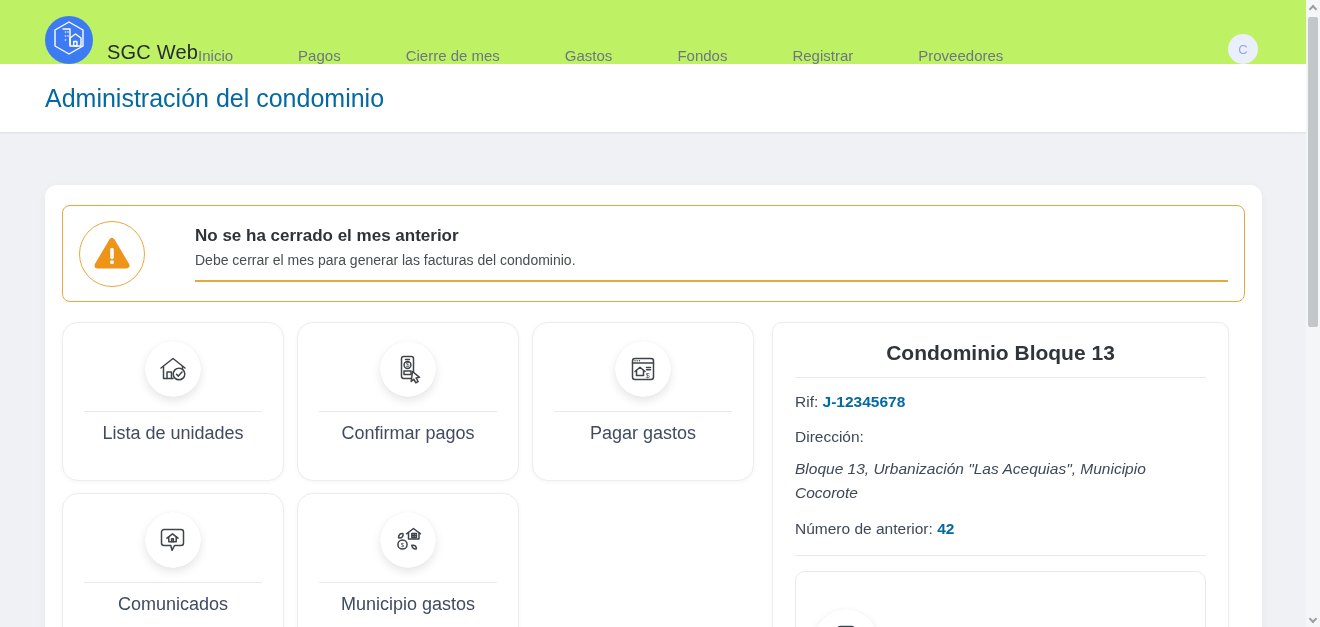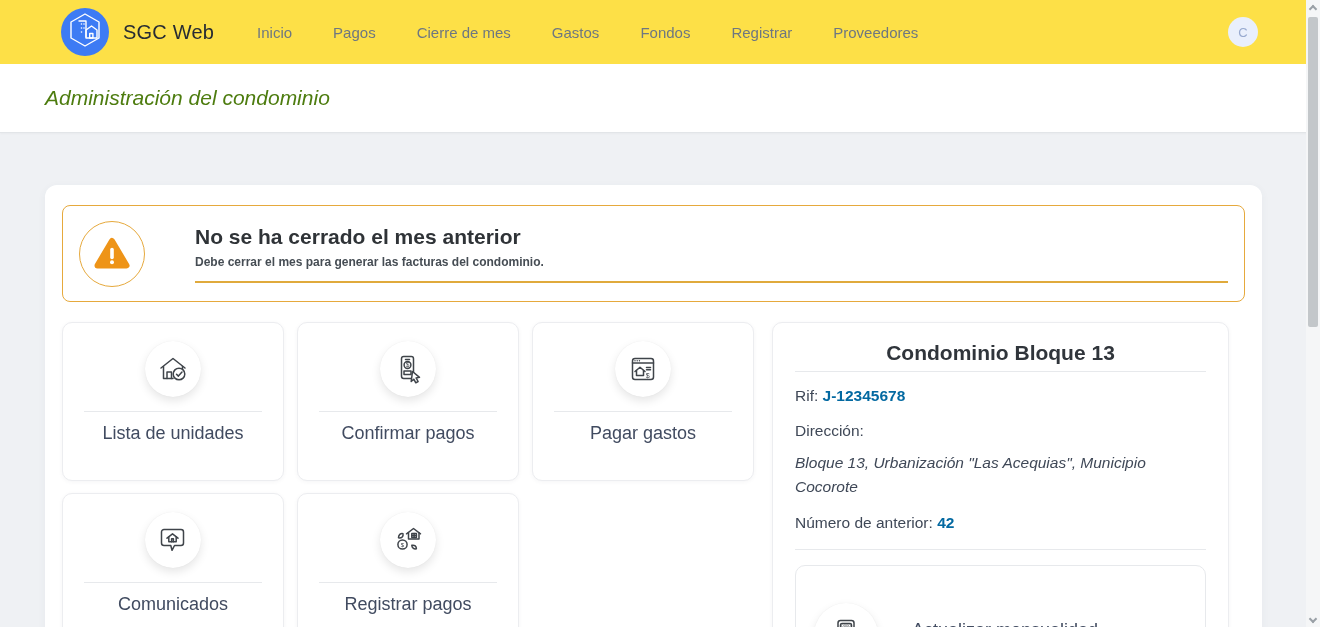--- a/index.html
+++ b/index.html
@@ -5,75 +5,75 @@
   * { margin:0; padding:0; box-sizing:border-box; }
   html,body { width:1320px; height:627px; overflow:hidden; }
   body {
     font-family:"Liberation Sans", sans-serif;
     background:#eff1f4;
     position:relative;
     color:#3d4657;
   }
   
   .navbar {
-    height:64px; background:#fde047;
-    display:flex; align-items:center;
-    padding:0 62px 0 61px;
+    height:64px; background:#bef264;
+    display:flex; align-items:flex-end;
+    padding:0 62px 0 45px;
   }
   .logo-circle {
     width:48px; height:48px; border-radius:50%;
     background:#3d7bf4; flex:none;
     display:flex; align-items:center; justify-content:center;
   }
   .brand { font-size:20px; font-weight:500; color:#272c33; margin-left:14px; letter-spacing:.2px; }
-  .nav-links { display:flex; margin-left:43px; gap:41px; align-items:center; }
+  .nav-links { display:flex; gap:65px; align-items:center; }
   .nav-link { font-size:15px; color:#6e7781; cursor:pointer; white-space:nowrap; }
   .avatar {
     margin-left:auto; width:30px; height:30px; border-radius:50%;
     background:#e9effc; color:#97a9cf; font-size:13px;
     display:flex; align-items:center; justify-content:center; cursor:pointer;
   }
   
   .page-header {
     height:69px; background:#ffffff;
     border-bottom:1px solid #e2e5e8;
     display:flex; align-items:center; padding-left:45px;
     box-shadow:0 1px 2px rgba(0,0,0,.03);
   }
-  .page-title { font-size:21px; font-weight:500; color:#4d7c0f;font-style:italic; }
+  .page-title { font-size:25px; font-weight:500; color:#0369a1; }
   
   .main-wrap {
     margin:52px 44px 0 45px; width:1217px; height:560px;
     background:#ffffff; border-radius:12px;
     box-shadow:0 2px 8px rgba(60,70,90,.05);
     padding:20px 17px;
   }
   
   .alert {
     border:1px solid #e6a93d; border-radius:8px;
     height:97px; display:flex; align-items:center;
     padding:0 16px; background:#fff;
   }
   .alert-icon-circle {
     width:66px; height:66px; border-radius:50%;
     border:1px solid #e6a93d; flex:none;
     display:flex; align-items:center; justify-content:center;
   }
   .alert-text { flex:1; margin-left:50px; border-bottom:2px solid #e0aa3c; padding-bottom:12px; }
-  .alert-title { font-size:21px; font-weight:700; color:#2f3337; }
-  .alert-msg { font-size:12px; color:#464d54; margin-top:6px;font-weight:bold; }
+  .alert-title { font-size:17px; font-weight:700; color:#2f3337; }
+  .alert-msg { font-size:14px; color:#464d54; margin-top:6px; }
   
   .content-row { display:flex; margin-top:20px; }
   .cards-grid {
     display:grid; grid-template-columns:repeat(3,222px);
     gap:12px 13px; align-content:start;
   }
   .action-card {
     height:159px; background:#fff;
-    border:1px solid #ecedf0; border-radius:10px;
+    border:1px solid #ecedf0; border-radius:16px;
     box-shadow:0 1px 4px rgba(50,60,80,.05);
     display:flex; flex-direction:column; align-items:center;
     cursor:pointer;
   }
   .icon-badge {
     width:56px; height:56px; border-radius:50%;
     background:#fff; margin-top:18px; flex:none;
     box-shadow:0 4px 10px rgba(0,0,0,.10), 0 0 1px rgba(0,0,0,.08);
     display:flex; align-items:center; justify-content:center;
   }
@@ -81,21 +81,21 @@
   .card-label { margin-top:11px; font-size:18px; color:#414b60; font-weight:500; }
   
   .condo-panel {
     width:457px; margin-left:18px; flex:none;
     background:#fff; border:1px solid #ecedf0; border-radius:10px;
     box-shadow:0 1px 4px rgba(50,60,80,.05);
     padding:18px 22px; height:430px;
   }
   .condo-title {
     text-align:center; font-size:21px; font-weight:700; color:#30353b;
-    padding-bottom:6px; border-bottom:1px solid #e7e9ec;
+    padding-bottom:12px; border-bottom:1px solid #e7e9ec;
   }
   .condo-row { font-size:15.5px; color:#3f4857; margin-top:13px; line-height:22px; }
   .condo-row b { color:#0369a1; }
   .condo-address { font-style:italic; margin-top:9px; line-height:24px; }
   .condo-divider { height:1px; background:#e7e9ec; margin-top:15px; }
   .sub-card {
     margin-top:15px; border:1px solid #e7e9ec; border-radius:10px;
     display:flex; align-items:center; padding:18px 24px 18px 18px;
     height:140px; cursor:pointer;
   }
@@ -243,21 +243,21 @@
             <path d="M17.5 9.8 V16 H28 V9.8"></path>
             <rect x="20.8" y="10.5" width="4.6" height="4"></rect>
             <path d="M23.1 10.5 v4 M20.8 12.5 h4.6"></path>
             <circle cx="11.5" cy="21.5" r="4.6"></circle>
             <text x="11.5" y="23.9" font-size="6" text-anchor="middle" fill="#3f444a" stroke="none" font-family="Liberation Sans, sans-serif">$</text>
             <path d="M7.5 14.8 c0 -3 2 -4.6 4.5 -4.1 c0.5 2.6 -1 4.6 -4.5 4.1 z" fill="#ffffff"></path>
             <path d="M20.8 22.3 c3 -0.5 4.6 1 4.6 3.5 c-2.6 0.5 -4.6 -1 -4.6 -3.5 z" fill="#ffffff"></path>
           </svg>
         </div>
         <div class="card-divider"></div>
-        <div class="card-label">Registrar pagos</div>
+        <div class="card-label">Municipio gastos</div>
       </div>
 
     </div>
 
     <div class="condo-panel">
       <div class="condo-title">Condominio Bloque 13</div>
 
       <div class="condo-row">
         <span>Rif:</span>
         <b>J-12345678</b>

